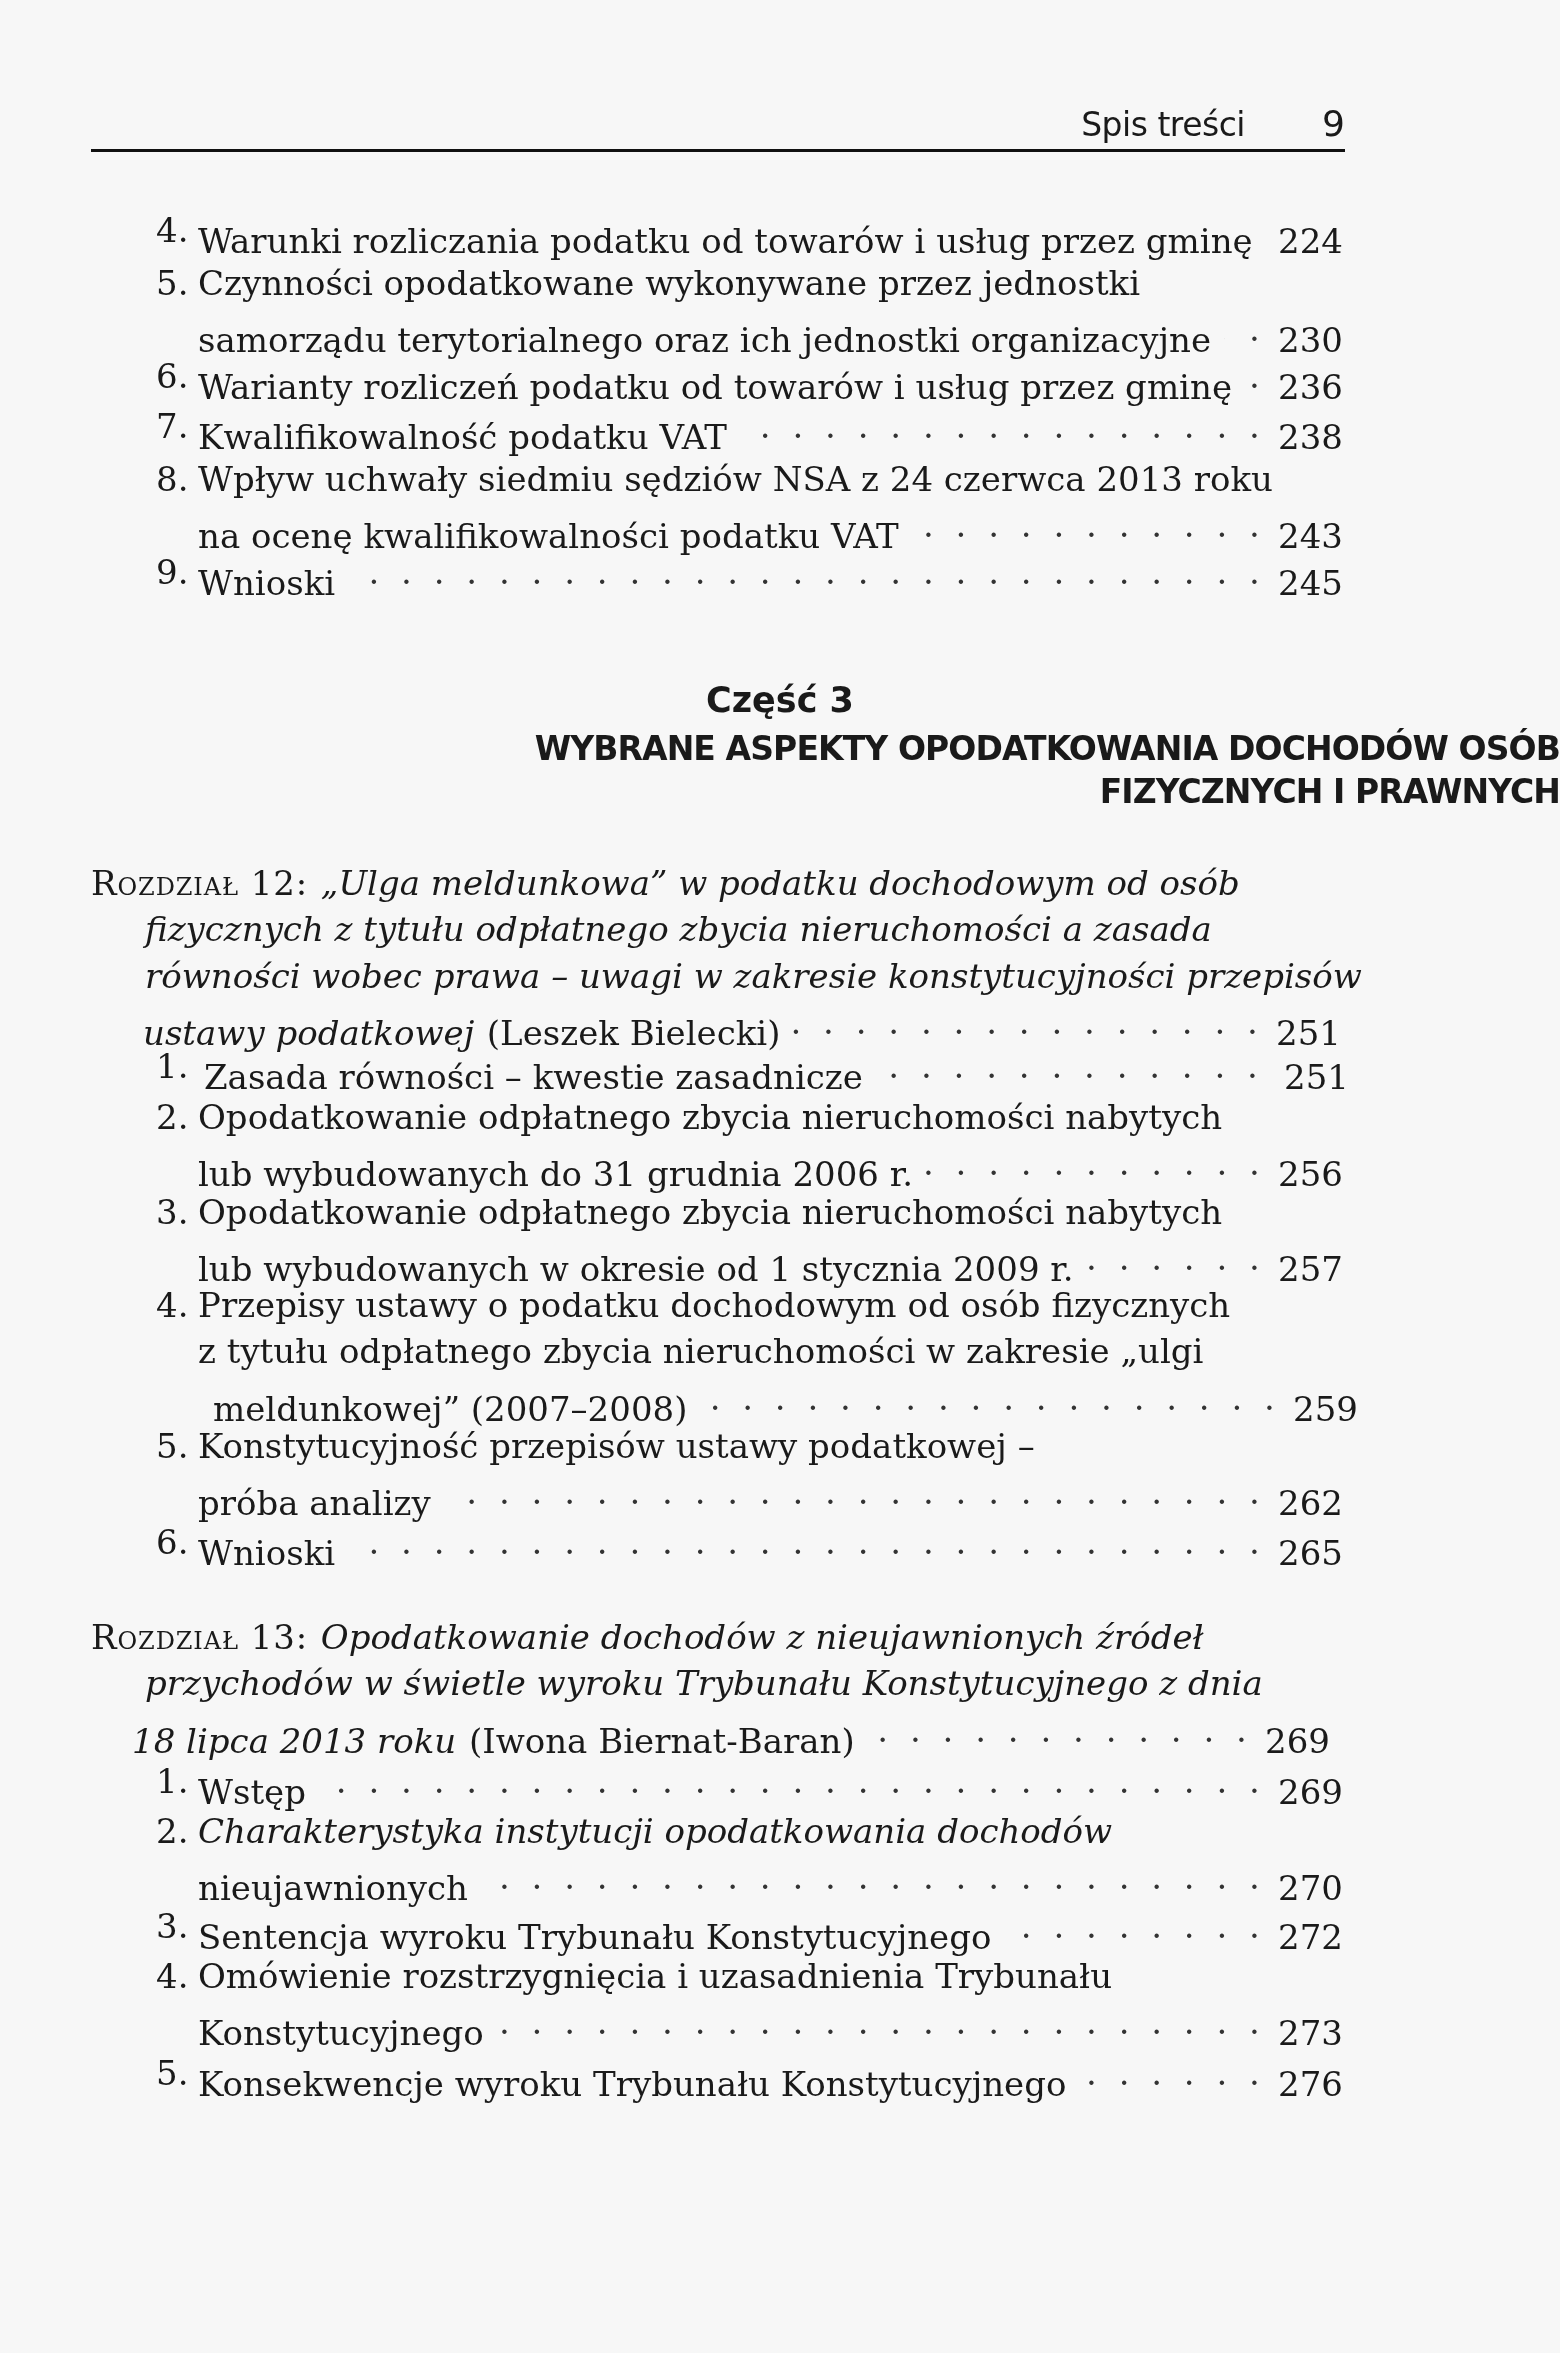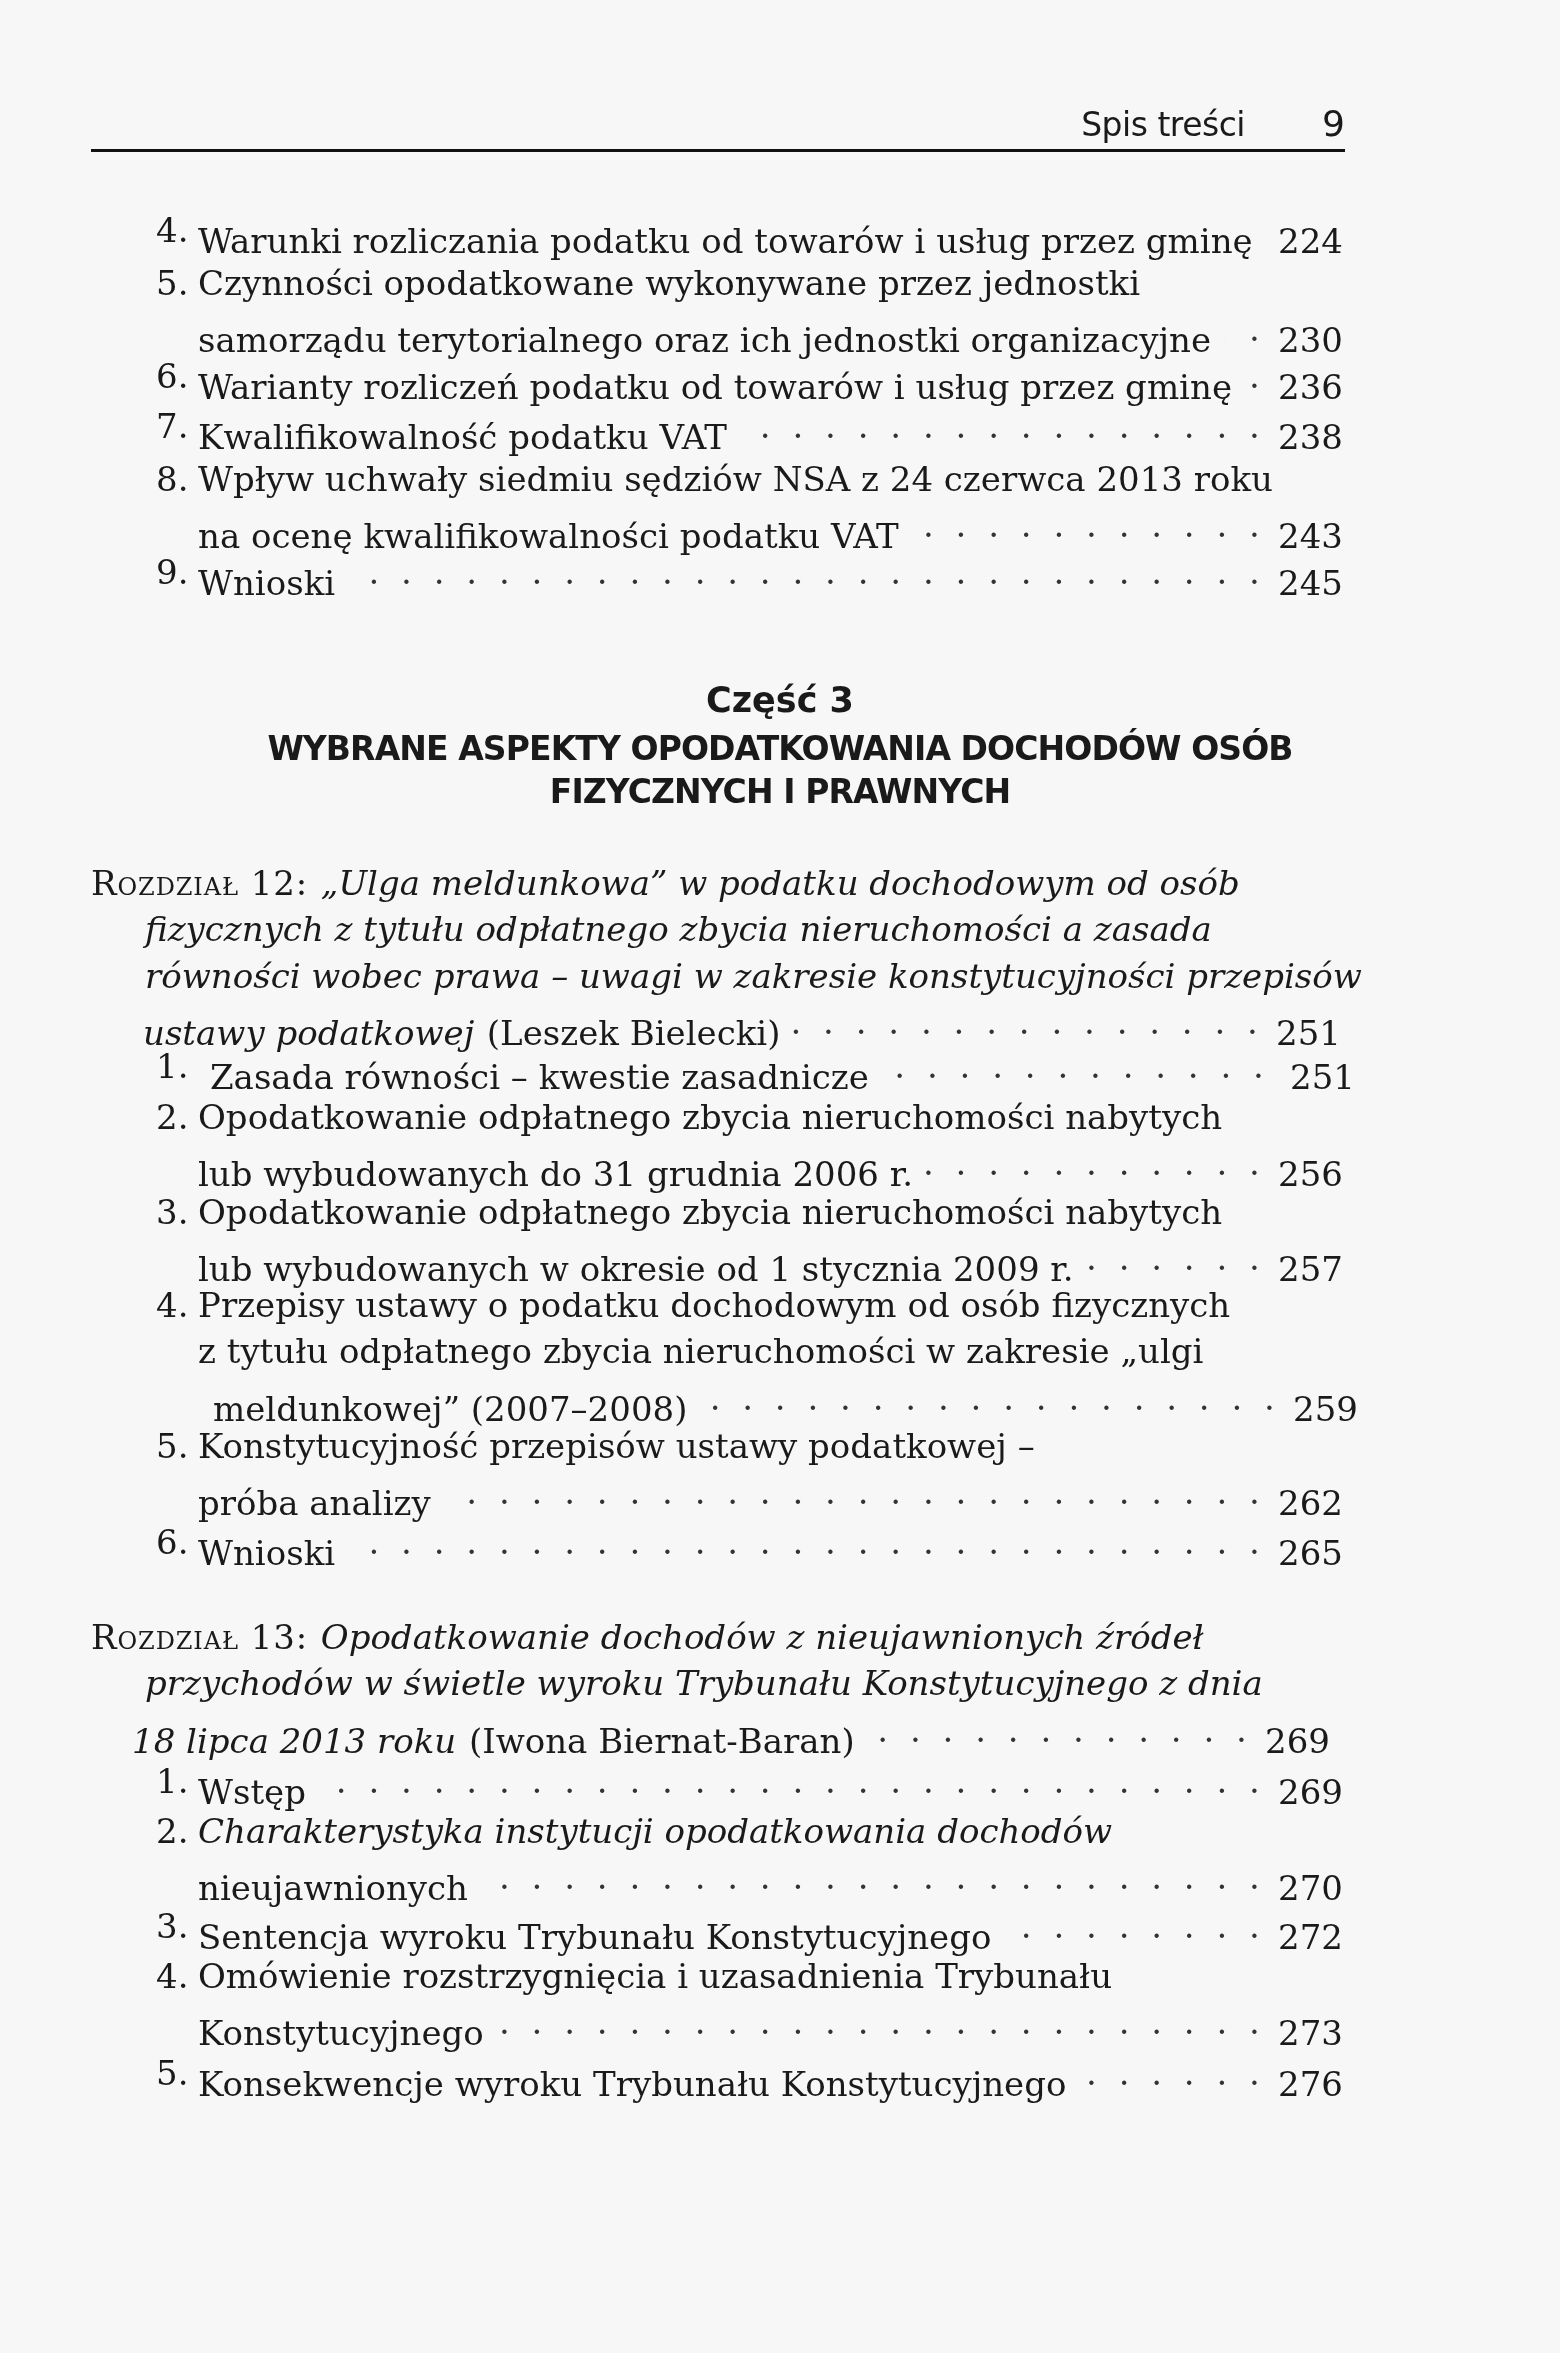--- a/index.html
+++ b/index.html
@@ -33,21 +33,21 @@
   .dots {
     flex: 1; overflow: hidden; white-space: nowrap; letter-spacing: 5.5px; margin: 0 12.7px; color: #333;
   }
   .dots::before { content: ". . . . . . . . . . . . . . . . . . . . . . . . . . . . . . . . . . . . . . . . . . . . . . . . . . . . . . . . . . . . . . . . . . . . . . . . . . . . . . . . . . . . . . . . . . . . . . . . . . . . . . . ."; float: right; }
   .page { min-width: 64px; text-align: right; }
   .part-label {
     position: absolute; left: 0; width: 1560px; text-align: center; font-size: 35px; font-weight: bold;
     font-family: "DejaVu Sans", sans-serif;
   }
   .part-title {
-    position: absolute; left: 0; width: 1560px; text-align: center; font-size: 33px; font-weight: bold; line-height: 44px;
+    position: absolute; left: 0; width: 1560px; text-align: right; font-size: 33px; font-weight: bold; line-height: 44px;
     font-family: "DejaVu Sans", sans-serif; letter-spacing: -0.9px;
   }
   .ch-label { font-variant: small-caps; letter-spacing: 0.9px; }
   .ital { font-style: italic; }
 </style>
 </head>
 <body>
 
 <div class="header">
   <span class="title">Spis treści</span>
@@ -126,21 +126,21 @@
       </div>
       <div class="line" style="top: 139px; left: 143px; width: 1198px; justify-content: space-between;">
         <span class="ital">ustawy podatkowej</span>
         <span style="margin-left: 12.7px;">(Leszek Bielecki)</span>
         <span class="dots"></span>
         <span class="page">251</span>
       </div>
     </div>
     <div class="entry" style="top: 1043px;">
       <span class="num" style="left: 156px; top: 0px;">1.</span>
-      <div class="line" style="top: 0px; left: 210px; width: 1145px; gap: 8px;">
+      <div class="line" style="top: 0px; left: 204px; width: 1145px; gap: 8px;">
         <span class="text">Zasada równości – kwestie zasadnicze</span>
         <span class="dots"></span>
         <span class="page">251</span>
       </div>
     </div>
     <div class="entry" style="top: 1094px;">
       <span class="num" style="left: 156px; top: 0px;">2.</span>
       <div class="line" style="top: 0px; left: 198px;">
         <span class="text">Opodatkowanie odpłatnego zbycia nieruchomości nabytych</span>
       </div>

